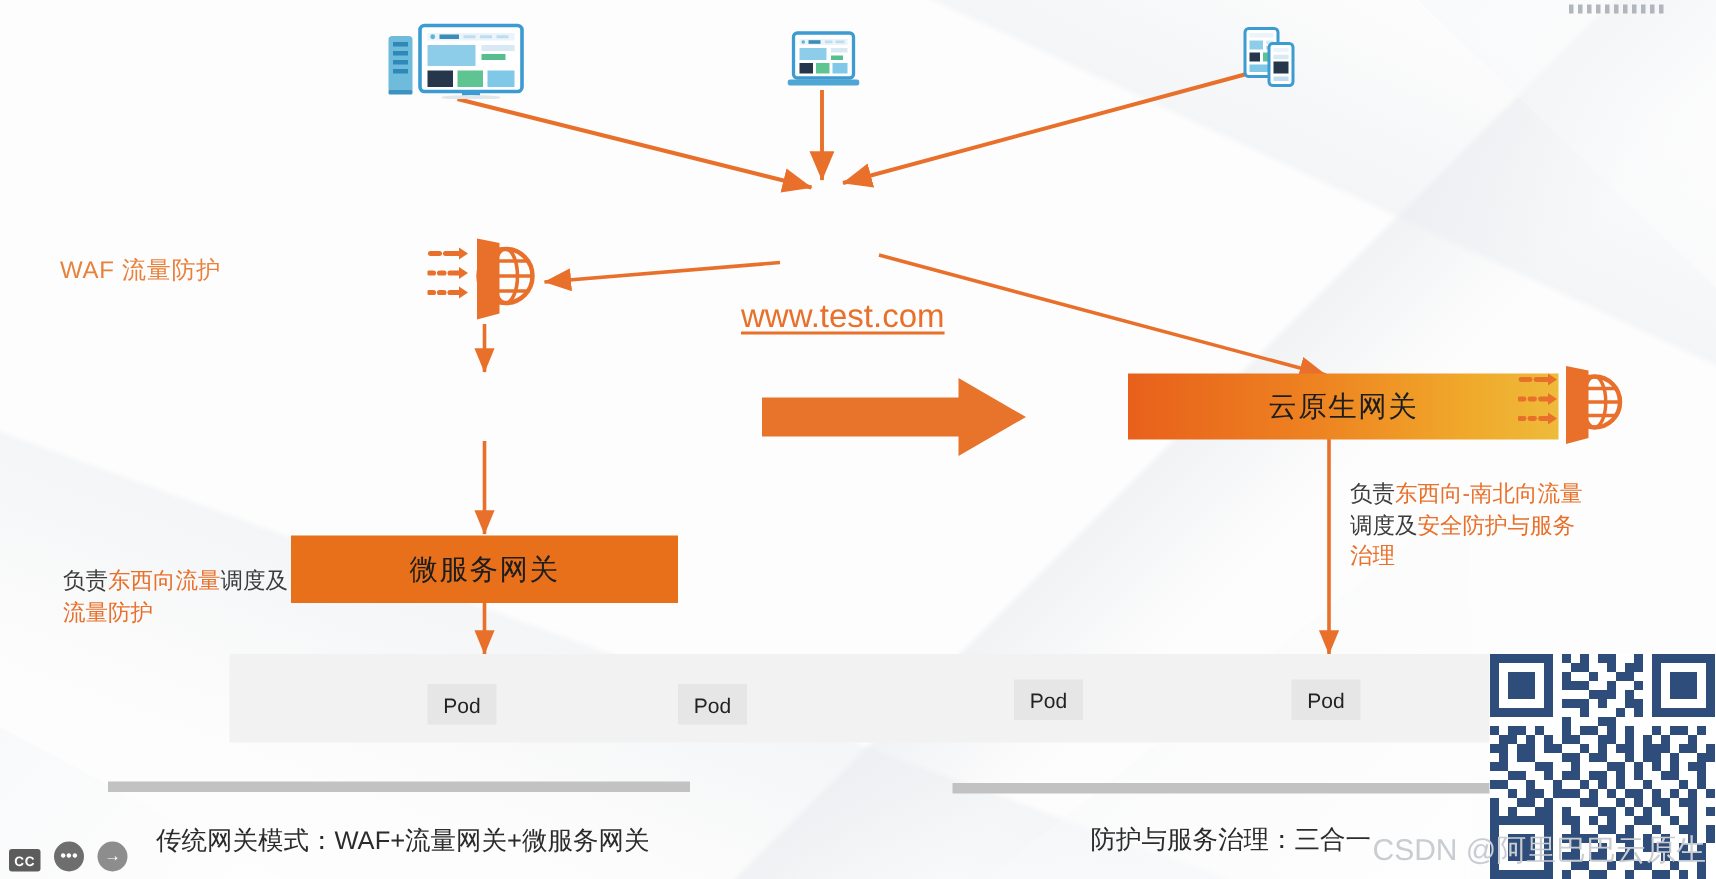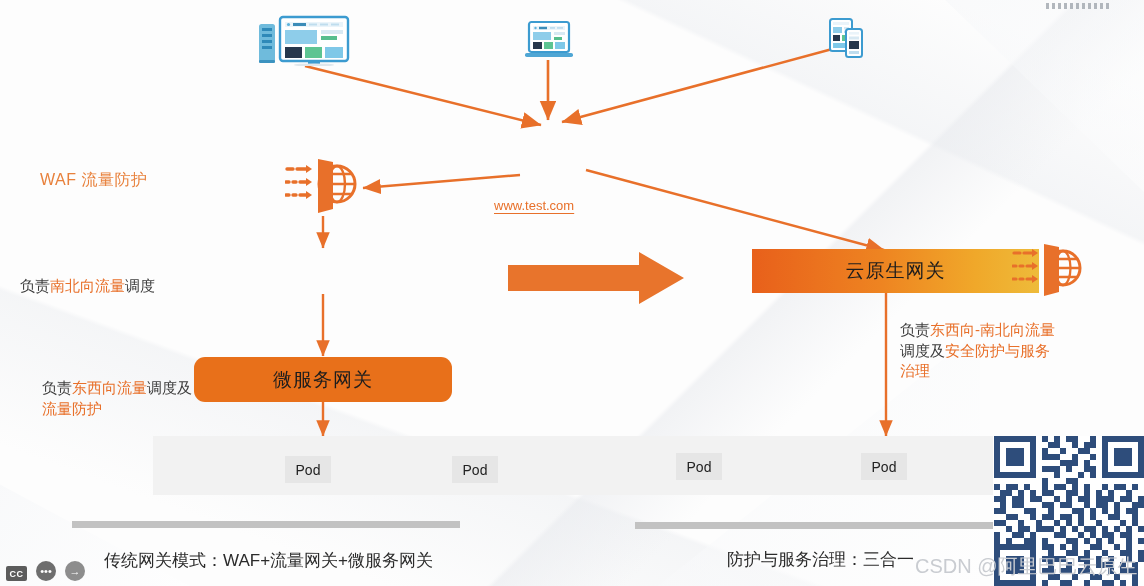--- a/index.html
+++ b/index.html
@@ -21,40 +21,40 @@
 
   
   .lbl{position:absolute;font-size:15px;line-height:1.35;color:#3c3c3c;white-space:pre-line;}
   .or{color:#E8702A;}
   .waf-lbl{position:absolute;font-size:16px;color:#E8813C;letter-spacing:.5px;}
 
   
   .box{position:absolute;display:flex;align-items:center;justify-content:center;
        font-size:19px;color:#1d1d1d;letter-spacing:1px;}
   .box-ingress{background:#F0A265;}
-  .box-micro{background:#E8701A;border-radius:11px;}
+  .box-micro{background:#E8701A;}
   .box-cng{background:linear-gradient(90deg,#E8601B 0%,#EE8421 45%,#F0A82A 78%,#EEBB3A 100%);}
 
   
   .podband{position:absolute;background:#F2F2F2;}
   .pod{position:absolute;background:#E6E6E6;display:flex;align-items:center;
        justify-content:center;font-size:14px;color:#222;}
 
   
   .sep{position:absolute;background:#C2C2C2;height:7px;}
   .cap{position:absolute;font-size:17px;color:#2b2b2b;white-space:nowrap;}
 
   
   svg.layer{position:absolute;left:0;top:0;width:1144px;height:586px;pointer-events:none;}
 
   
   .dev{position:absolute;}
 
   
-  .wwwlink{position:absolute;font-size:13px;color:#E8702A;text-decoration:underline;
+  .wwwlink{position:absolute;font-size:22px;color:#E8702A;text-decoration:underline;
            text-underline-offset:3px;}
   .wwwsub{position:absolute;font-size:14px;color:#1f1f1f;white-space:nowrap;}
 
   
   .ctrlbar{position:absolute;display:flex;align-items:flex-end;gap:9px;}
   .cc{width:21px;height:15px;background:#5c5c5c;color:#fff;border-radius:2px;
       font-size:9px;font-weight:bold;display:flex;align-items:center;justify-content:center;
       letter-spacing:.5px;}
   .cbtn{width:20px;height:20px;border-radius:50%;background:#6e6e6e;color:#fff;
         display:flex;align-items:center;justify-content:center;font-size:11px;line-height:1;}
@@ -201,23 +201,20 @@
       <path d="M21,8 l6,4 -6,4 z" fill="#E8702A"></path>
       <path d="M21,21 l6,4 -6,4 z" fill="#E8702A"></path>
       <path d="M21,34 l6,4 -6,4 z" fill="#E8702A"></path>
       <circle cx="52" cy="27" r="18" fill="none" stroke="#E8702A" stroke-width="3"></circle>
       <ellipse cx="52" cy="27" rx="8" ry="18" fill="none" stroke="#E8702A" stroke-width="2.4"></ellipse>
       <path d="M34,27 H70 M37,17 H67 M37,37 H67" stroke="#E8702A" stroke-width="2.4"></path>
       <path d="M33,2 L48,5 L48,52 L33,56 Z" fill="#E8702A"></path>
     </svg>
   </div>
 
-  <div class="lbl" style="left:20px;top:256px;width:180px;">
-    <span>负责</span><span class="or">南北向流量</span><span>调度</span>
-  </div>
 
 
   <div class="lbl" style="left:42px;top:358px;width:152px;">
     <span>负责</span><span class="or">东西向流量</span><span>调</span><span>度及</span><span class="or">流量防护</span>
   </div>
 
   <div class="box box-micro" style="left:194px;top:357px;width:258px;height:45px;">
     <span>微服务网关</span>
   </div>
 

